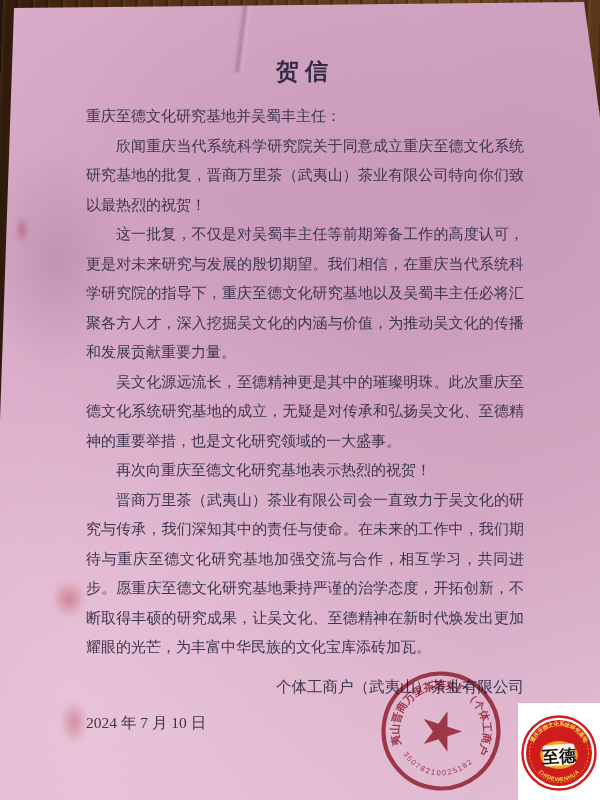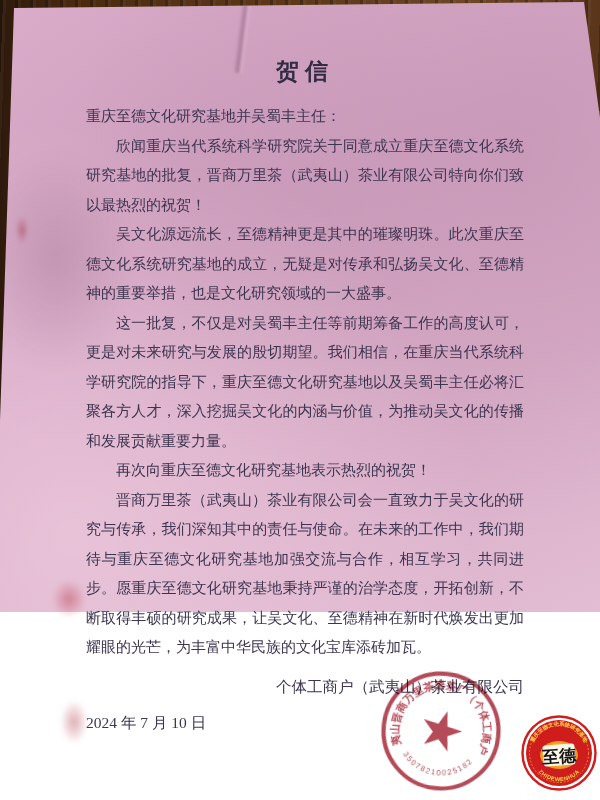--- a/index.html
+++ b/index.html
@@ -1,20 +1,20 @@
 <!DOCTYPE html>
 <html><head>
 <meta charset="utf-8">
 <style>
   * { margin: 0; padding: 0; box-sizing: border-box; }
   html, body { width: 600px; height: 800px; overflow: hidden; }
 
   .photo {
     position: relative;
-    width: 600px; height: 612px;
+    width: 600px; height: 800px;
     background:
       repeating-linear-gradient(92deg,
         rgba(0,0,0,.22) 0 3px,
         rgba(255,255,255,.04) 3px 6px,
         rgba(0,0,0,0) 6px 15px),
       linear-gradient(90deg, #2e1a0c 0%, #49290f 12%, #573317 32%, #5f3a1c 55%, #6f4724 78%, #5a351a 100%);
     font-family: "Liberation Serif", serif;
   }
 
   
@@ -99,22 +99,22 @@
     <div class="crease"></div>
     <div class="shadow-left"></div>
     <div class="stain stain-1"></div>
     <div class="stain stain-2"></div>
     <div class="stain stain-3"></div>
 
     <div class="content">
       <div class="title">贺信</div>
       <div class="salutation">重庆至德文化研究基地并吴蜀丰主任：</div>
       <p class="para">欣闻重庆当代系统科学研究院关于同意成立重庆至德文化系统研究基地的批复，晋商万里茶（武夷山）茶业有限公司特向你们致以最热烈的祝贺！</p>
+      <p class="para">这一批复，不仅是对吴蜀丰主任等前期筹备工作的高度认可，更是对未来研究与发展的殷切期望。我们相信，在重庆当代系统科学研究院的指导下，重庆至德文化研究基地以及吴蜀丰主任必将汇聚各方人才，深入挖掘吴文化的内涵与价值，为推动吴文化的传播和发展贡献重要力量。</p>
       <p class="para">吴文化源远流长，至德精神更是其中的璀璨明珠。此次重庆至德文化系统研究基地的成立，无疑是对传承和弘扬吴文化、至德精神的重要举措，也是文化研究领域的一大盛事。</p>
-      <p class="para">这一批复，不仅是对吴蜀丰主任等前期筹备工作的高度认可，更是对未来研究与发展的殷切期望。我们相信，在重庆当代系统科学研究院的指导下，重庆至德文化研究基地以及吴蜀丰主任必将汇聚各方人才，深入挖掘吴文化的内涵与价值，为推动吴文化的传播和发展贡献重要力量。</p>
       <p class="para">再次向重庆至德文化研究基地表示热烈的祝贺！</p>
       <p class="para">晋商万里茶（武夷山）茶业有限公司会一直致力于吴文化的研究与传承，我们深知其中的责任与使命。在未来的工作中，我们期待与重庆至德文化研究基地加强交流与合作，相互学习，共同进步。愿重庆至德文化研究基地秉持严谨的治学态度，开拓创新，不断取得丰硕的研究成果，让吴文化、至德精神在新时代焕发出更加耀眼的光芒，为丰富中华民族的文化宝库添砖加瓦。</p>
       <div class="sig">个体工商户（武夷山）茶业有限公司</div>
       <div class="date">2024 年 7 月 10 日</div>
     </div>
 
     <svg class="seal" viewBox="0 0 125 125">
       <defs>
         <path id="sealArc" d="M 23 76.9 A 42 42 0 1 1 102 76.9" fill="none"></path>
         <path id="sealNum" d="M 24.4 84.5 A 44 44 0 0 0 100.6 84.5" fill="none"></path>

